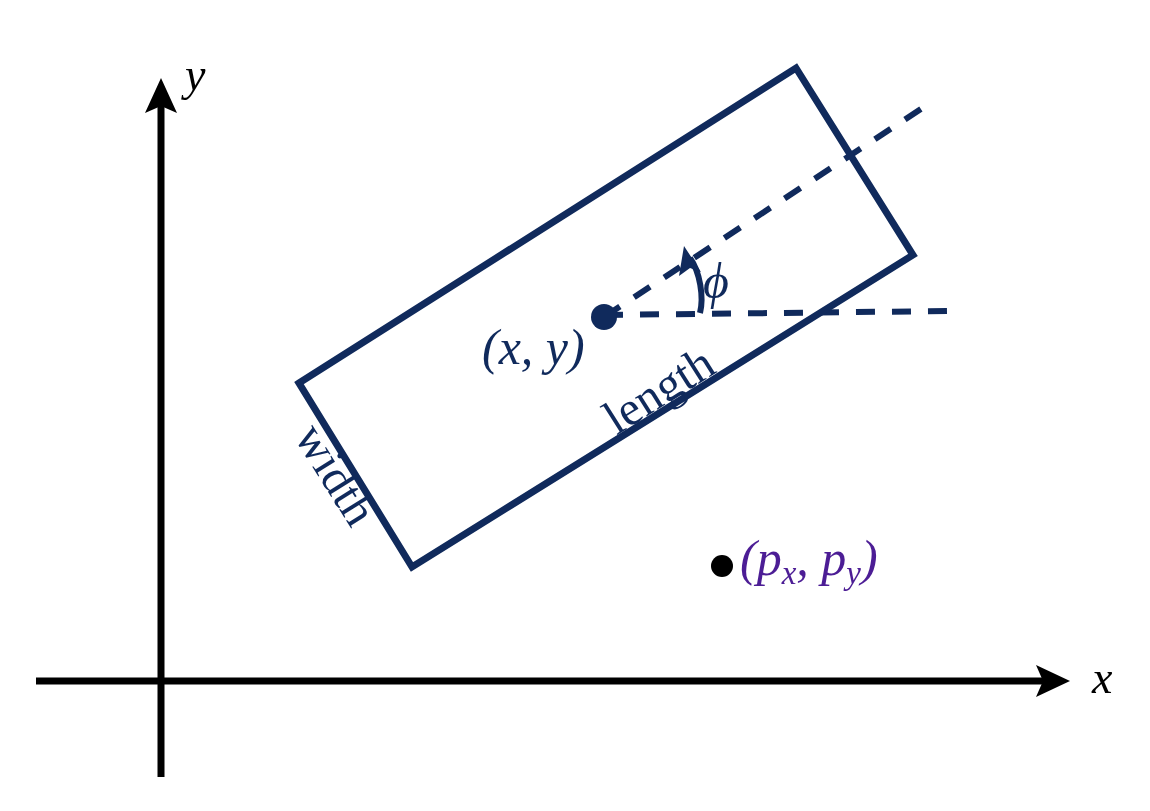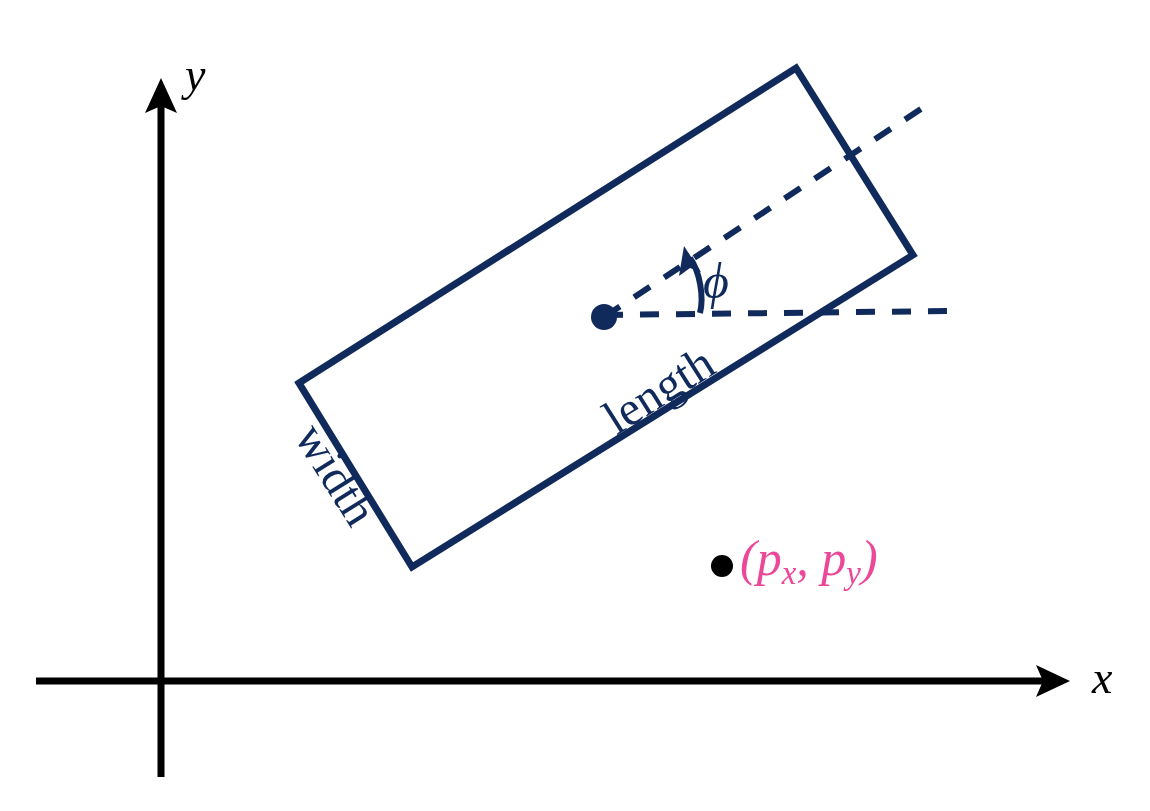--- a/index.html
+++ b/index.html
@@ -36,21 +36,21 @@
     font-style: italic;
   }
   .axis-label {
     color: #000000;
     font-size: 46px;
   }
   .navy-text {
     color: #102a5c;
   }
   .black-text {
-    color: #ec4899;
+    color: #4c1d95;
   }
   #label-center-point {
     font-size: 50px;
     left: 482px;
     top: 322px;
   }
   #label-phi {
     font-size: 50px;
     left: 703px;
     top: 256px;
@@ -121,20 +121,21 @@
 
     <circle cx="604" cy="317" r="13" fill="#102a5c"></circle>
 
     <circle cx="722" cy="566" r="11" fill="#000000"></circle>
   </svg>
 
   <div class="lbl axis-label" id="label-axis-y">y</div>
 
   <div class="lbl axis-label" id="label-axis-x">x</div>
 
+  <div class="lbl navy-text" id="label-center-point">(x, y)</div>
 
   <div class="lbl navy-text" id="label-phi">ϕ</div>
 
   <div class="lbl navy-text upright" id="label-length">length</div>
 
   <div class="lbl navy-text upright" id="label-width">width</div>
 
   <div class="lbl black-text" id="label-point-p"><span>(</span><span>p</span><span class="sub">x</span><span>, </span><span>p</span><span class="sub">y</span><span>)</span></div>
 
 </div>

